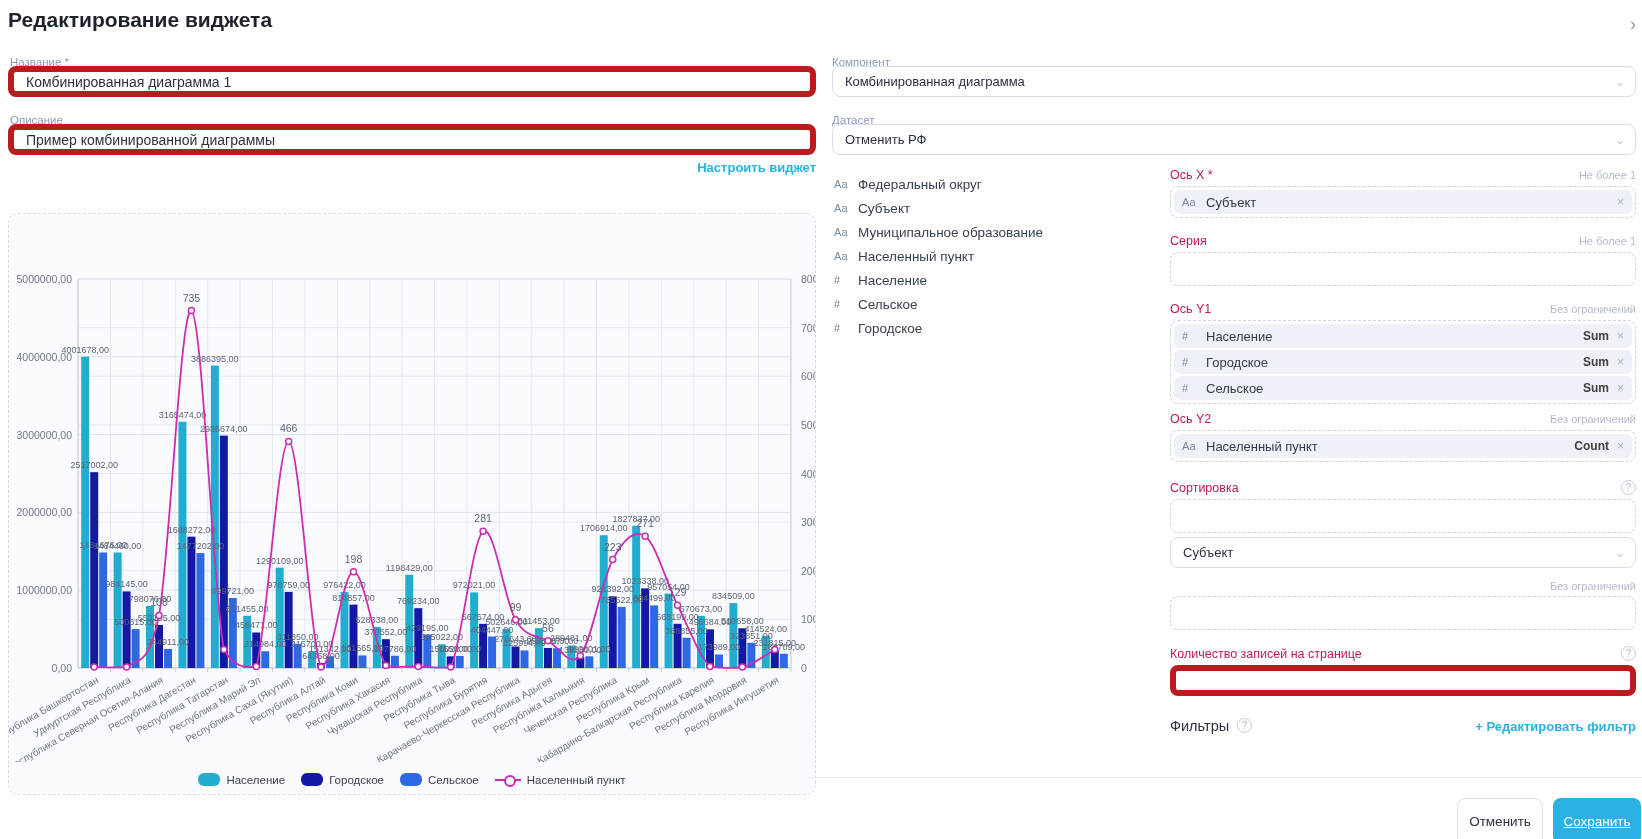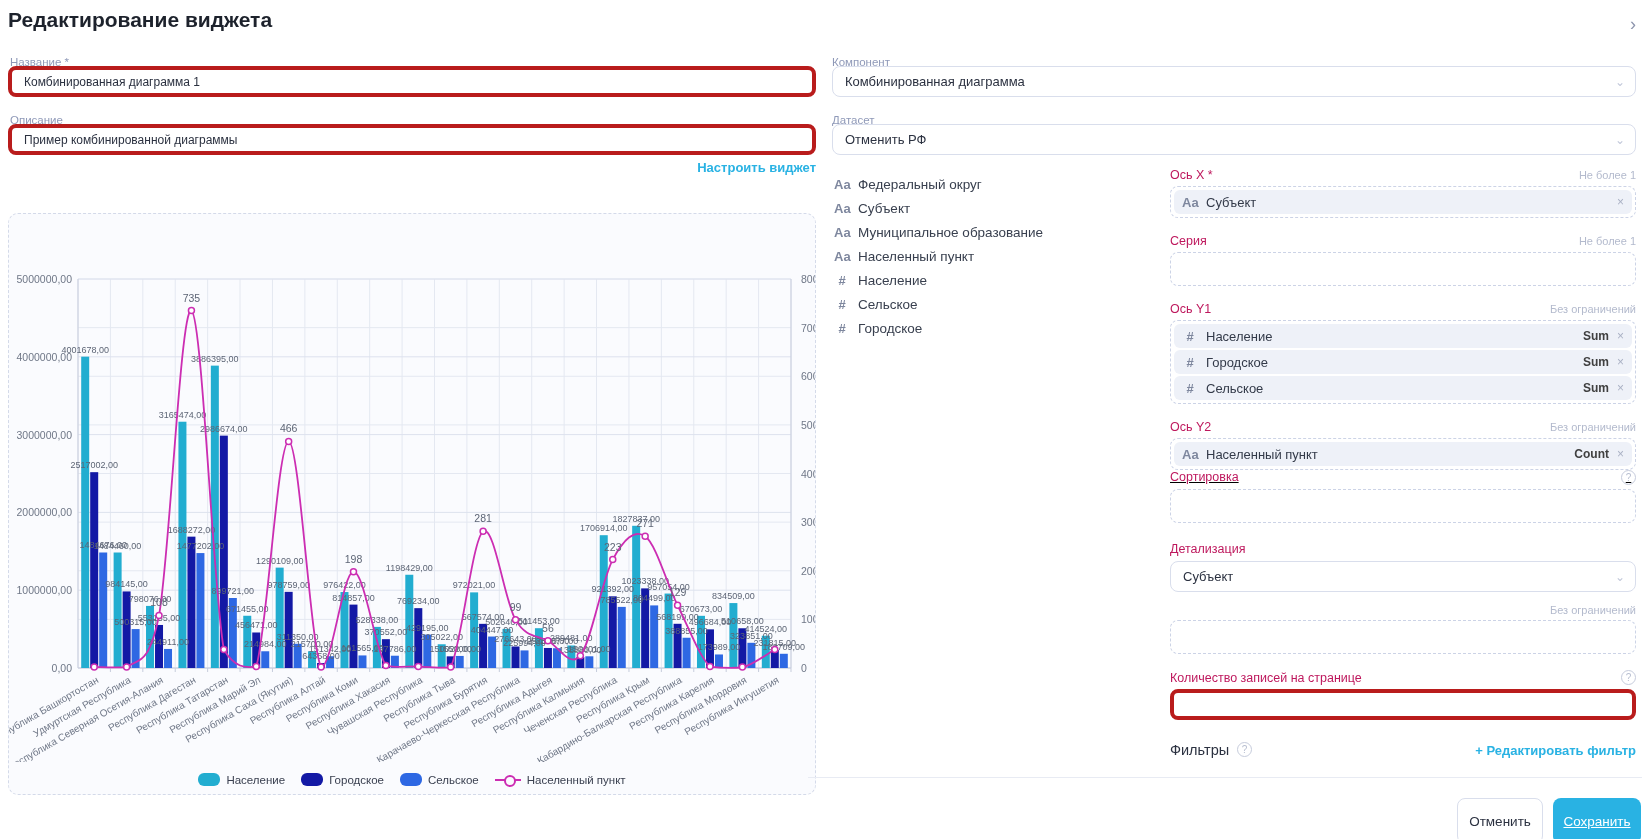--- a/index.html
+++ b/index.html
@@ -4,42 +4,42 @@
 <style>
   * { margin:0; padding:0; box-sizing:border-box; }
   html,body { width:1642px; height:839px; background:#fff; font-family:"Liberation Sans", sans-serif; overflow:hidden; }
   .abs { position:absolute; }
   #root { position:relative; width:1642px; height:839px; }
 
   .page-title { left:8px; top:8px; font-size:21px; font-weight:700; color:#1d222c; }
   .chev-right { right:6px; top:14px; font-size:18px; color:#8d95ad; cursor:pointer; }
 
   .fld-label { font-size:11.5px; color:#8f99b8; }
-  .inp { border:4px solid #b91c1c; border-radius:8px; background:#fff; font-size:12px; color:#2b3140;
+  .inp { border:6px solid #b91c1c; border-radius:8px; background:#fff; font-size:14px; color:#2b3140;
          padding:0 12px; height:31px; width:100%; outline:none; font-family:"Liberation Sans",sans-serif; }
   .sel { border:1px solid #d9deec; border-radius:8px; background:#fff; font-size:13px; color:#2b3140;
          padding:0 26px 0 12px; height:31px; display:flex; align-items:center; position:relative; cursor:pointer; }
   .sel .car { position:absolute; right:10px; top:8px; color:#c2c8da; font-size:12px; }
 
   .link { color:#29b2e3; font-size:13px; font-weight:600; cursor:pointer; }
 
   .panel { left:8px; top:213px; width:808px; height:582px; border:1px dashed #d4dae9; border-radius:10px;
            background:#fafbfe; }
 
   .legend { position:absolute; left:0; right:0; bottom:8px; display:flex; justify-content:center; gap:16px;
             font-size:11.5px; color:#3a4050; align-items:center; }
   .legend .it { display:flex; align-items:center; gap:6px; cursor:pointer; }
   .legend .sw { width:22px; height:13px; border-radius:6px; display:inline-block; }
   .legend .ln { width:26px; height:13px; position:relative; display:inline-block; }
   .legend .ln:before { content:""; position:absolute; left:0; right:0; top:6px; height:2px; background:var(--mag); }
   .legend .ln:after { content:""; position:absolute; left:9px; top:2px; width:8px; height:8px; border:2px solid var(--mag);
             border-radius:50%; background:#fafbfe; }
 
   .list-item { display:flex; align-items:center; gap:8px; font-size:13.5px; color:#39404f; height:20px; cursor:grab; }
-  .f-ico { font-size:13px; color:#7e879e; width:16px; text-align:center; font-weight:700; }
+  .f-ico { font-size:11px; color:#7e879e; width:16px; font-weight:400; }
 
   .sect-row { display:flex; justify-content:space-between; align-items:baseline; }
   .sect-label { font-size:12.5px; color:#be185d; }
   .sect-limit { font-size:11px; color:#b3bacd; }
   .dropzone { border:1px dashed #ccd3e6; border-radius:8px; background:#fff; padding:3px; }
   .chip { background:#eef1f8; border-radius:6px; height:24px; display:flex; align-items:center; gap:8px;
           padding:0 8px; font-size:13px; color:#333a49; margin-bottom:2px; }
   .chip:last-child { margin-bottom:0; }
   .chip .agg { margin-left:auto; color:#404040; font-size:12px; font-weight:600; cursor:pointer; }
   .chip .x { color:#aab1c4; font-size:12px; cursor:pointer; }
@@ -464,41 +464,39 @@
         <span class="x">×</span>
         </div>
       <div class="chip">
         <span class="f-ico">#</span>
         <span>Сельское</span>
         <span class="agg">Sum</span>
         <span class="x">×</span>
         </div>
     </div>
 
-    <div class="sect-row" style="margin-top:16px;">
+    <div class="sect-row" style="margin-top:8px;">
       <span class="sect-label">Ось Y2</span>
       <span class="sect-limit">Без ограничений</span>
       </div>
     <div class="dropzone" style="margin-top:4px;">
       <div class="chip">
         <span class="f-ico">Аа</span>
         <span>Населенный пункт</span>
         <span class="agg">Count</span>
         <span class="x">×</span>
         </div>
     </div>
 
-    <div class="sect-row" style="align-items:flex-start;text-decoration:underline;">
+    <div class="sect-row" style="margin-top:18px; align-items:flex-end;">
       <span class="sect-label">Сортировка</span>
       <span class="qmark">?</span>
       </div>
     <div class="dropzone" style="margin-top:4px; height:34px;"></div>
 
-    <div style="margin-top:16px;">
-      <span class="sect-label">Детализация</span></div>
     <div class="sel" style="margin-top:4px;">
       <span>Субъект</span>
       <span class="car">⌄</span>
     </div>
 
     <div class="sect-row" style="margin-top:12px; justify-content:flex-end;">
       <span class="sect-limit">Без ограничений</span>
       </div>
     <div class="dropzone" style="margin-top:4px; height:34px;"></div>
 

